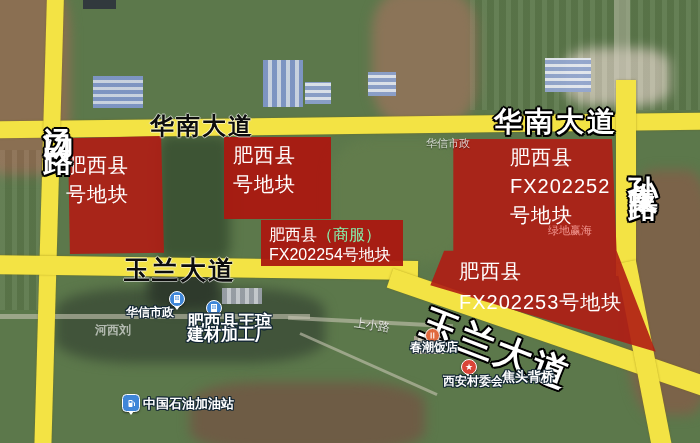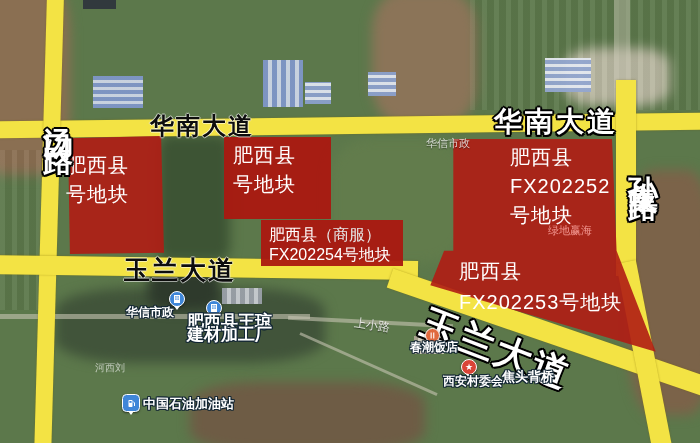--- a/index.html
+++ b/index.html
@@ -92,21 +92,21 @@
   <div class="parcel-text" style="left:510px;top:143px;">
     <div>肥西县</div>
     <div>FX202252</div>
     <div>号地块</div>
   </div>
   <div class="parcel-text" style="left:459px;top:256px;line-height:31px;">
     <div>肥西县</div>
     <div>FX202253号地块</div>
   </div>
   <div class="parcel-text" style="left:269px;top:225px;font-size:16px;line-height:20px;letter-spacing:0;">
-    <div><span>肥西县</span><span style="color:#e5e5e5;">（商服）</span></div>
+    <div><span>肥西县</span><span style="color:#86efac;">（商服）</span></div>
     <div>FX202254号地块</div>
   </div>
 
   <div class="roadlabel ob" style="left:150px;top:110px;font-size:24px;letter-spacing:2px;">华南大道</div>
   <div class="roadlabel ow" style="left:494px;top:103px;font-size:28px;letter-spacing:3px;">华南大道</div>
   <div class="roadlabel ow vert" style="left:37px;top:104px;font-size:30px;letter-spacing:9px;">汤口路</div>
   <div class="roadlabel ow vert" style="left:622px;top:152px;font-size:30px;letter-spacing:8px;">孙集路</div>
   <div class="roadlabel ob" style="left:124px;top:253px;font-size:26px;letter-spacing:2px;">玉兰大道</div>
   <div class="roadlabel ow" style="left:432px;top:298px;font-size:37px;letter-spacing:2px;transform:rotate(21deg);transform-origin:left top;">玉兰大道</div>
 
@@ -155,15 +155,15 @@
   <div class="marker m-red" style="left:461px;top:359px;width:14px;height:14px;">
     <span style="color:#fff;font-size:9px;line-height:9px;">★</span>
   </div>
   <div class="poilabel os" style="left:443px;top:375px;border-radius:6px;">西安村委会</div>
 
   <div class="poilabel os" style="left:502px;top:370px;font-size:13px;">焦头背桥</div>
 
   <div class="tinylabel" style="left:426px;top:136px;color:rgba(255,255,255,.78);text-shadow:0 1px 1px rgba(0,0,0,.5);">华信市政</div>
   <div class="tinylabel" style="left:548px;top:223px;color:rgba(255,170,165,.85);">绿地赢海</div>
   <div class="tinylabel" style="left:354px;top:317px;font-size:12px;color:rgba(255,255,255,.85);text-shadow:0 1px 1px rgba(0,0,0,.55);transform:rotate(8deg);">上小路</div>
-  <div class="tinylabel" style="left:95px;top:361px;font-size:10px;color:rgba(255,255,255,.6);">河西刘</div>
+  <div class="tinylabel" style="left:95px;top:322px;font-size:12px;color:rgba(255,255,255,.6);font-weight:bold;">河西刘</div>
 
 </div>
 
 </body></html>

